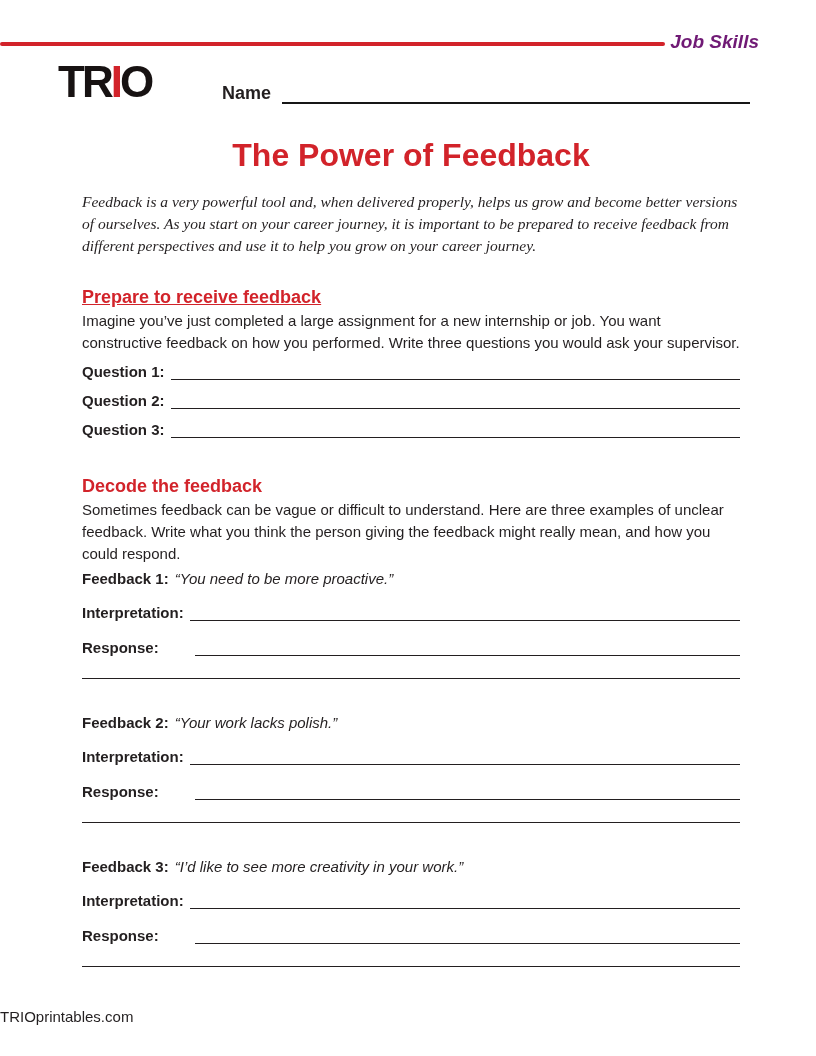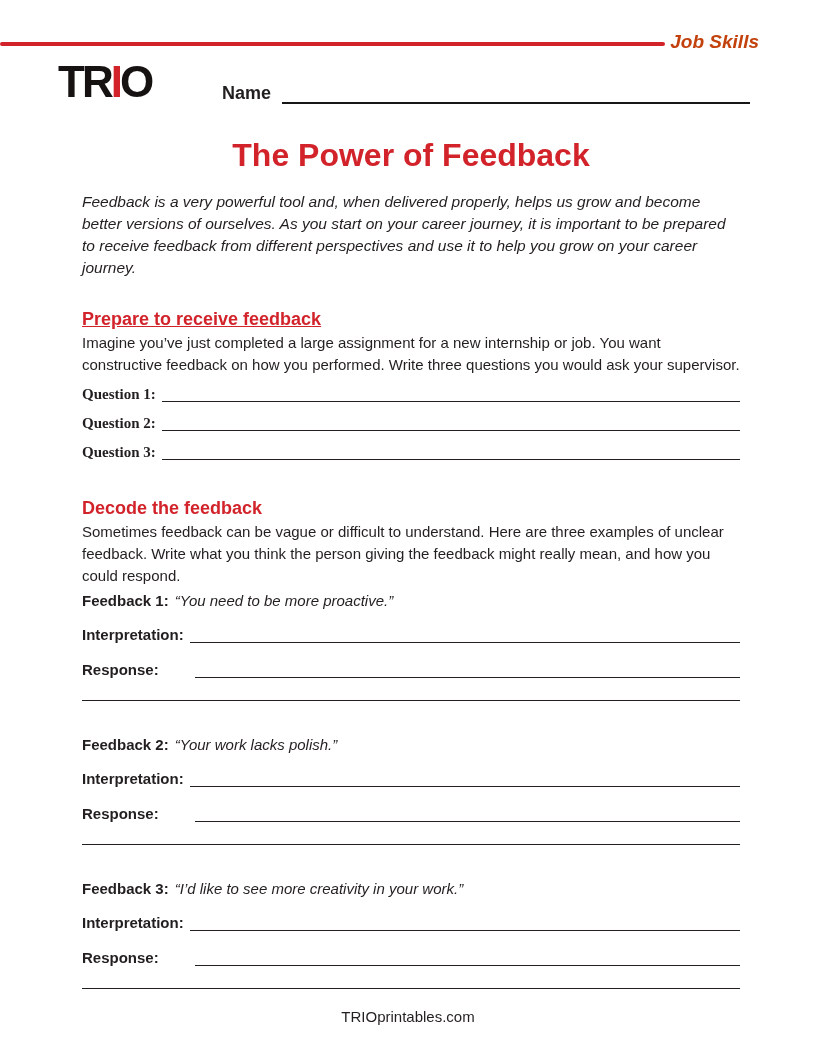--- a/index.html
+++ b/index.html
@@ -25,21 +25,21 @@
     width: 665px; height: 4px;
     background: var(--accent-red);
     border-radius: 2px;
   }
   .category {
     position: absolute;
     top: 31px; right: 57px;
     font-size: 19px;
     font-weight: bold;
     font-style: italic;
-    color: #c2410c;
+    color: #701a75;
   }
   .logo {
     position: absolute;
     top: 60px; left: 58px;
     font-size: 44px;
     font-weight: bold;
     letter-spacing: -3px;
     line-height: 1;
     color: #171212;
   }
@@ -75,20 +75,21 @@
     color: var(--accent-red);
     font-size: 32px;
     font-weight: bold;
     line-height: 36px;
   }
   .intro {
     margin-top: 18px;
     font-style: italic;
     font-size: 15.5px;
     line-height: 22px;
+    font-family: Liberation Serif, serif;
   }
   .section-heading {
     color: var(--accent-red);
     font-size: 18px;
     font-weight: bold;
     line-height: 20px;
   }
   .heading-prepare { margin-top: 30px; text-decoration: underline; }
   .heading-decode  { margin-top: 38px; }
   .section-body {
@@ -105,21 +106,21 @@
     font-size: 15px;
     font-weight: bold;
     white-space: nowrap;
     line-height: 1.1;
   }
   .field-row .line {
     flex: 1;
     border-bottom: 1.5px solid var(--text-color);
     height: 16px;
   }
-  .q-row { margin-top: 9px; font-family: Liberation Serif, serif; }
+  .q-row { margin-top: 9px; }
   .q-row:first-of-type { margin-top: 6px; }
   .q-row .line { margin-left: 6px; }
   .fb-block { margin-top: 5px; }
   .fb-quote-row {
     display: flex;
     align-items: baseline;
     height: 20px;
   }
   .fb-quote-row .label {
     font-size: 15px;
@@ -140,21 +141,21 @@
     margin-top: 22px;
     height: 0;
     border-bottom: 1.5px solid var(--text-color);
   }
   .fb-gap { height: 30px; }
   
   .footer {
     position: absolute;
     top: 1008px; left: 0;
     width: 100%;
-    text-align: center;
+    text-align: left;
     font-size: 15px;
     color: var(--text-color);
   }
 </style>
 </head>
 <body>
 
 <div class="page">
 
   <div class="top-rule"></div>

